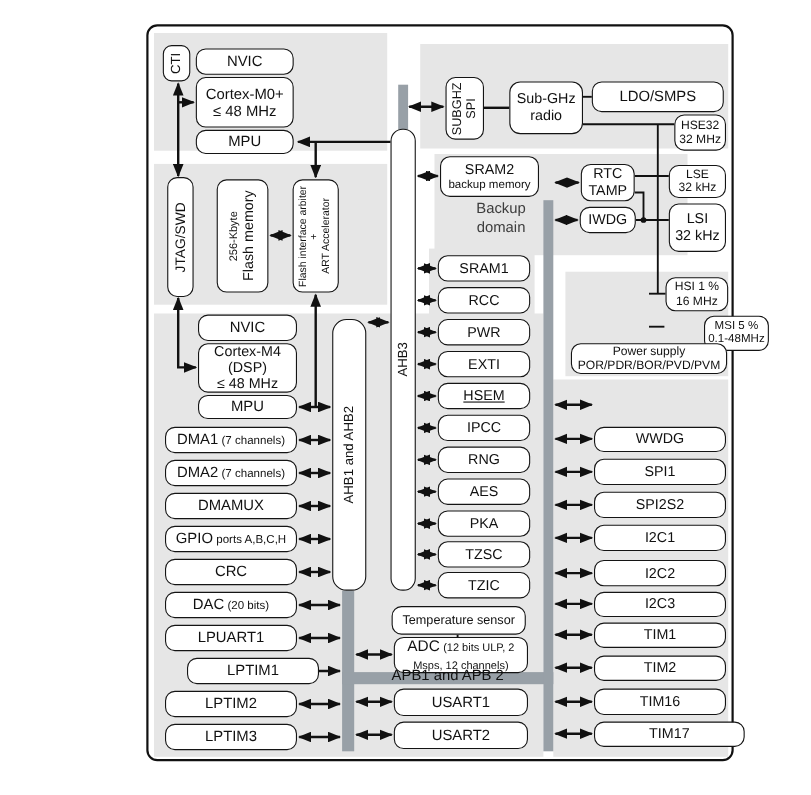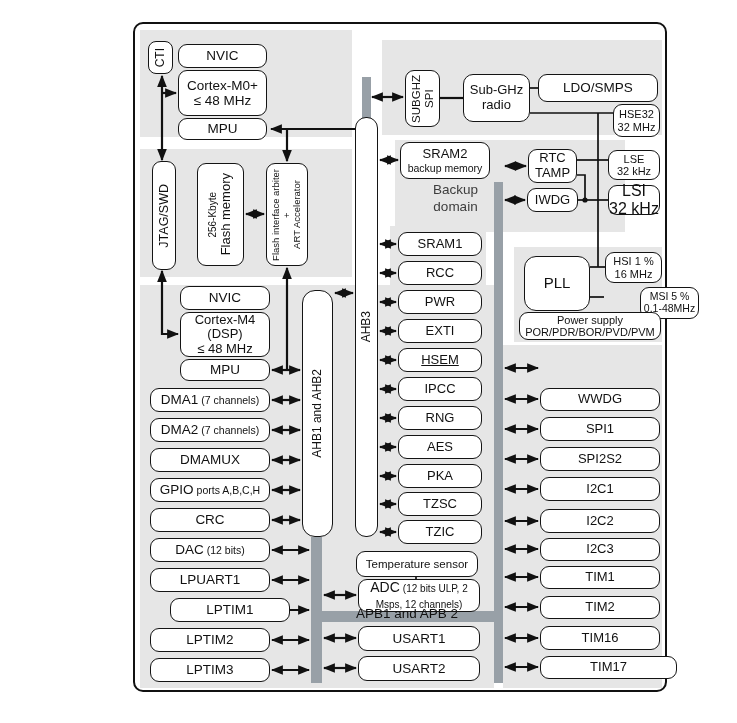--- a/index.html
+++ b/index.html
@@ -163,26 +163,23 @@
       <div class="inner"><span class="lbl">RTC
 TAMP</span></div>
     </div>
     <div class="box" style="left: 527px; top: 188px; width: 51px; height: 24px; font-size: 13px;">
       <div class="inner"><span class="lbl">IWDG</span></div>
     </div>
     <div class="box" style="left: 608px; top: 150px; width: 52px; height: 30px; font-size: 11px;">
       <div class="inner"><span class="lbl">LSE
 32 kHz</span></div>
     </div>
-    <div class="box" style="left: 608px; top: 185px; width: 52px; height: 30px; font-size: 16px; text-align: center;">
+    <div class="box" style="left: 608px; top: 185px; width: 52px; height: 44px; font-size: 13px; text-align: center;">
       <div class="inner"><span class="lbl">LSI
 32 kHz</span></div>
-    </div>
-    <div class="box" style="left: 524px; top: 256px; width: 66px; height: 55px; font-size: 15px; border-radius: 12px;">
-      <div class="inner"><span class="lbl">PLL</span></div>
     </div>
     <div class="box" style="left: 605px; top: 252px; width: 57px; height: 31px; font-size: 11px;">
       <div class="inner"><span class="lbl">HSI 1 %
 16 MHz</span></div>
     </div>
     <div class="box" style="left: 604px; top: 287px; width: 59px; height: 32px; font-size: 10.5px; margin-left: 36px;">
       <div class="inner"><span class="lbl">MSI 5 %
 0.1-48MHz</span></div>
     </div>
     <div class="box" style="left: 519px; top: 312px; width: 142px; height: 28px; font-size: 11px;">
@@ -219,21 +216,21 @@
     <div class="box" style="left: 150px; top: 448px; width: 120px; height: 24px; font-size: 13.5px;">
       <div class="inner"><span class="lbl">DMAMUX</span></div>
     </div>
     <div class="box" style="left: 150px; top: 478px; width: 120px; height: 24px; font-size: 13.5px;">
       <div class="inner"><span class="lbl">GPIO</span><span class="sub" style="font-size: 10.5px;">ports A,B,C,H</span></div>
     </div>
     <div class="box" style="left: 150px; top: 508px; width: 120px; height: 24px; font-size: 13.5px;">
       <div class="inner"><span class="lbl">CRC</span></div>
     </div>
     <div class="box" style="left: 150px; top: 538px; width: 120px; height: 24px; font-size: 13.5px;">
-      <div class="inner"><span class="lbl">DAC</span><span class="sub" style="font-size: 10.5px;">(12 bits)</span></div>
+      <div class="inner"><span class="lbl">DAC</span><span class="sub" style="font-size: 10.5px;">(20 bits)</span></div>
     </div>
     <div class="box" style="left: 150px; top: 568px; width: 120px; height: 24px; font-size: 13.5px;">
       <div class="inner"><span class="lbl">LPUART1</span></div>
     </div>
     <div class="box" style="left: 150px; top: 598px; width: 120px; height: 24px; font-size: 13.5px; margin-left: 20px;">
       <div class="inner"><span class="lbl">LPTIM1</span></div>
     </div>
     <div class="box" style="left: 150px; top: 628px; width: 120px; height: 24px; font-size: 13.5px;">
       <div class="inner"><span class="lbl">LPTIM2</span></div>
     </div>

